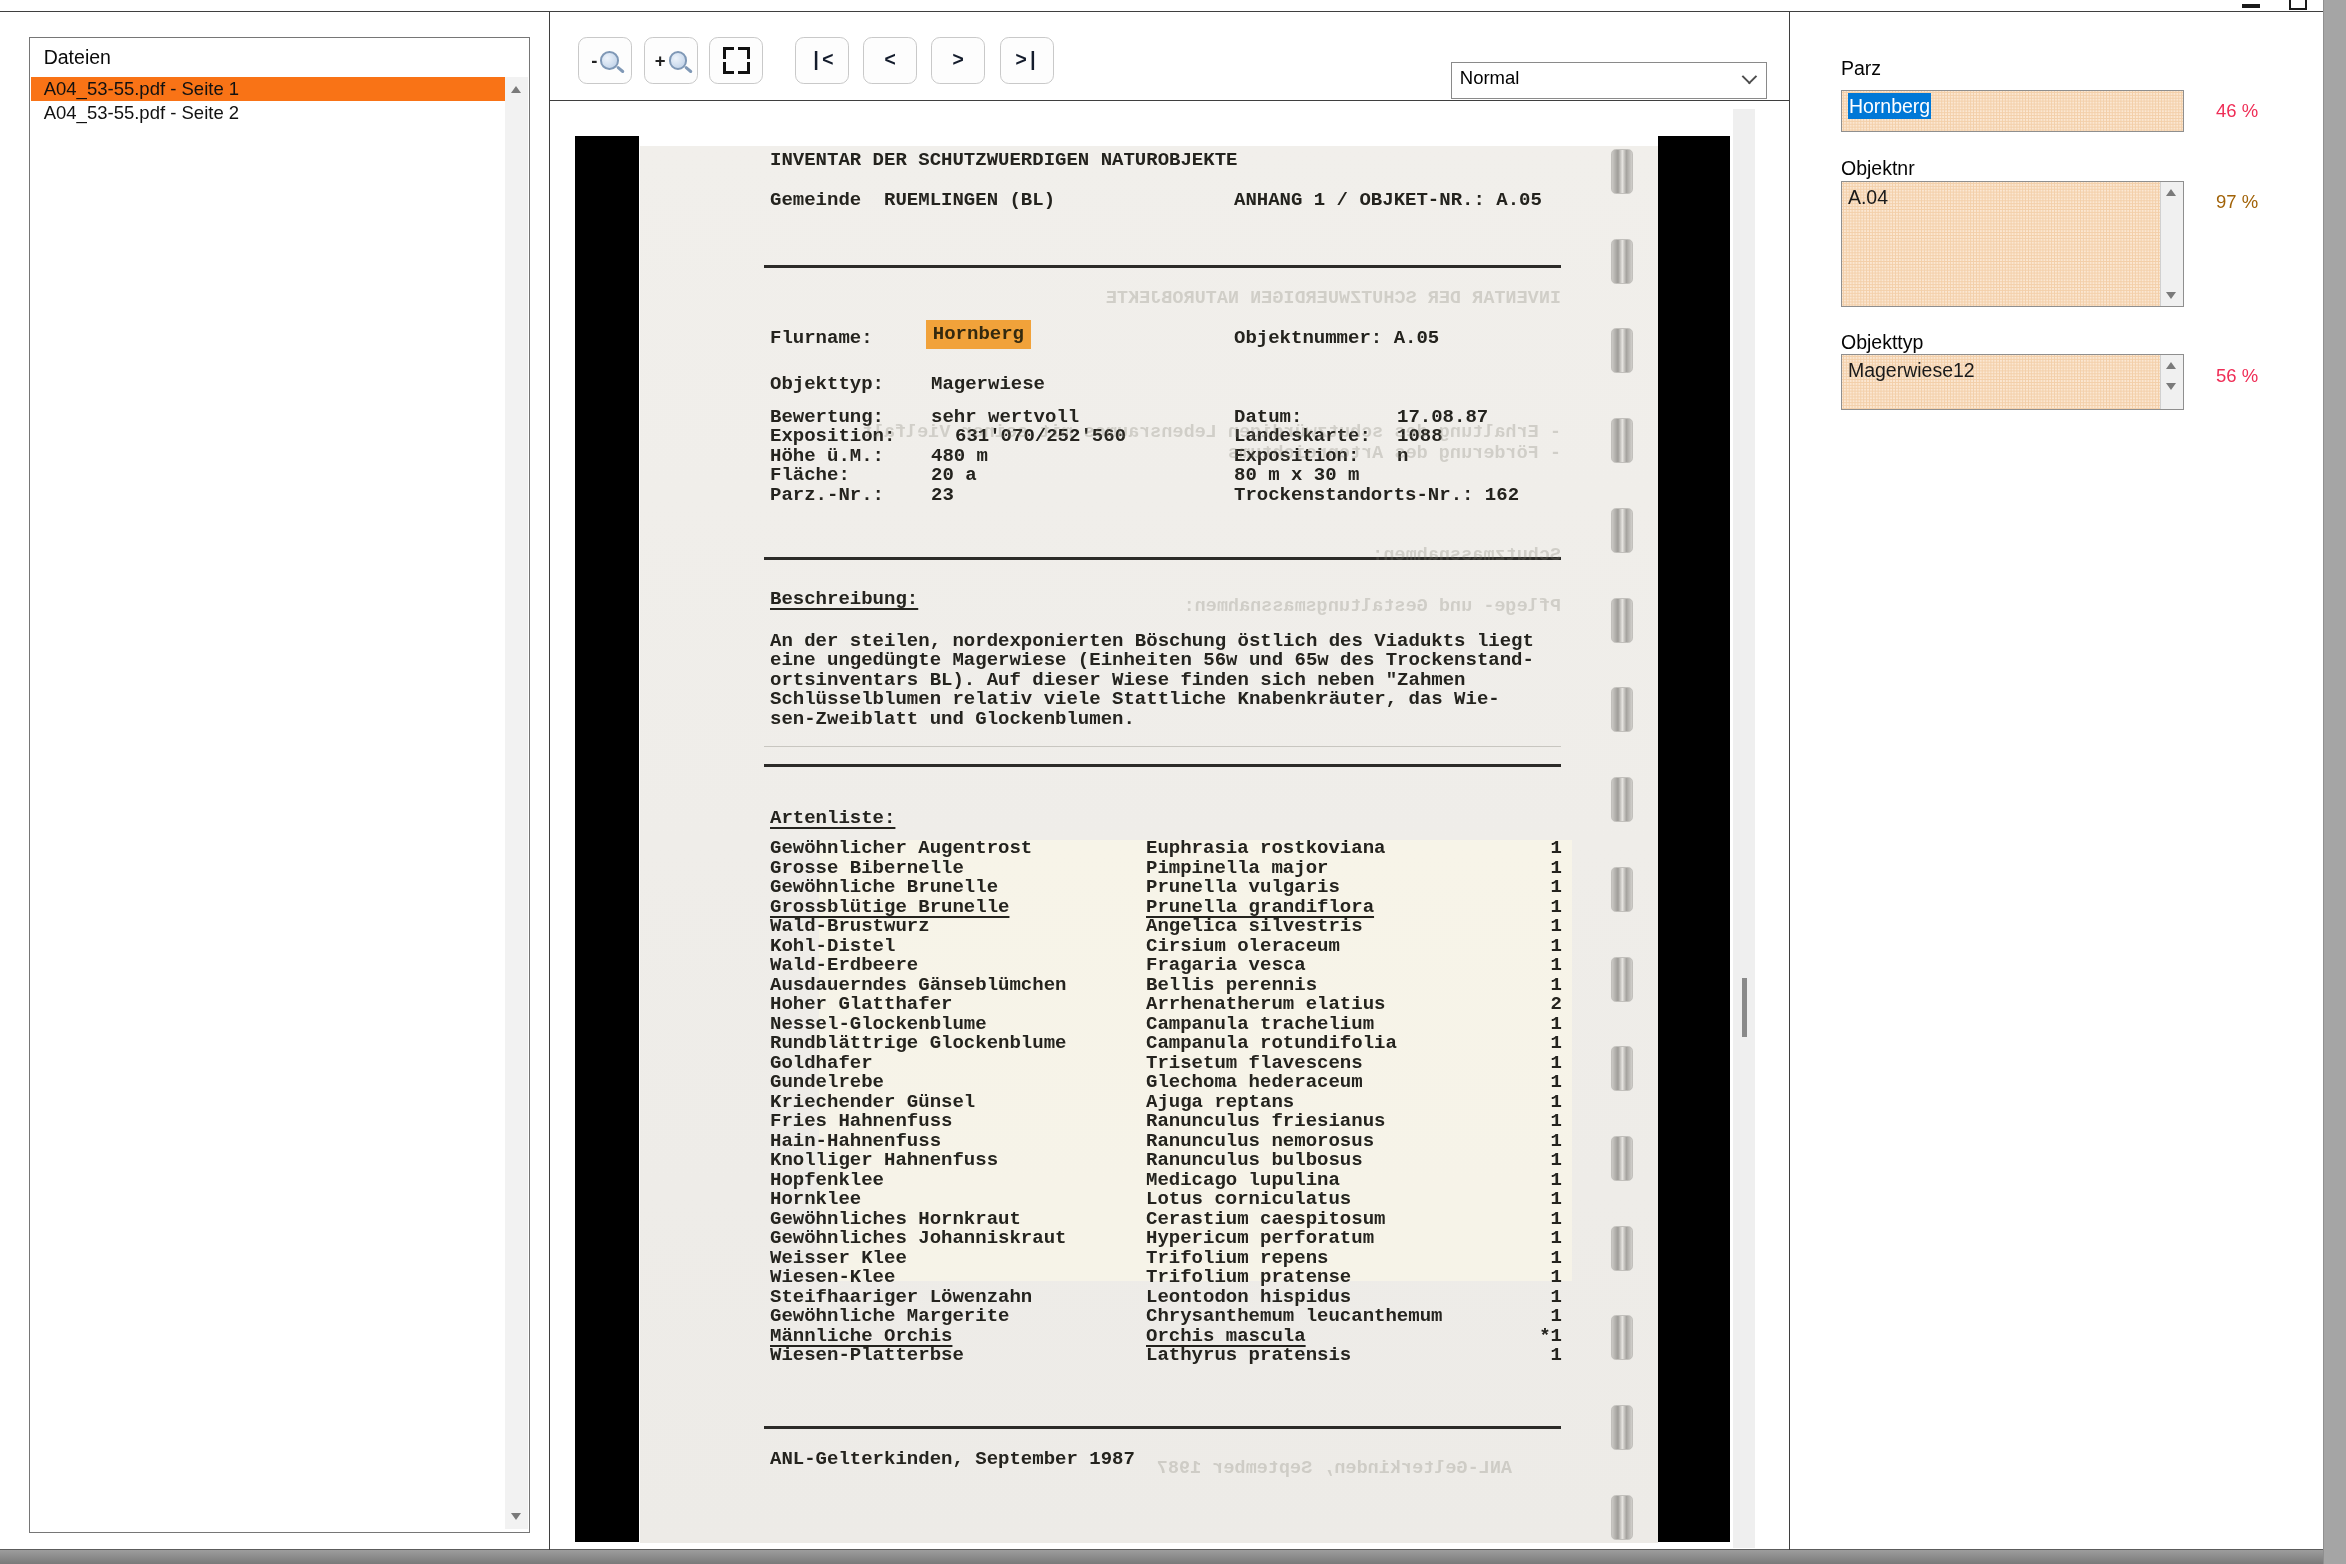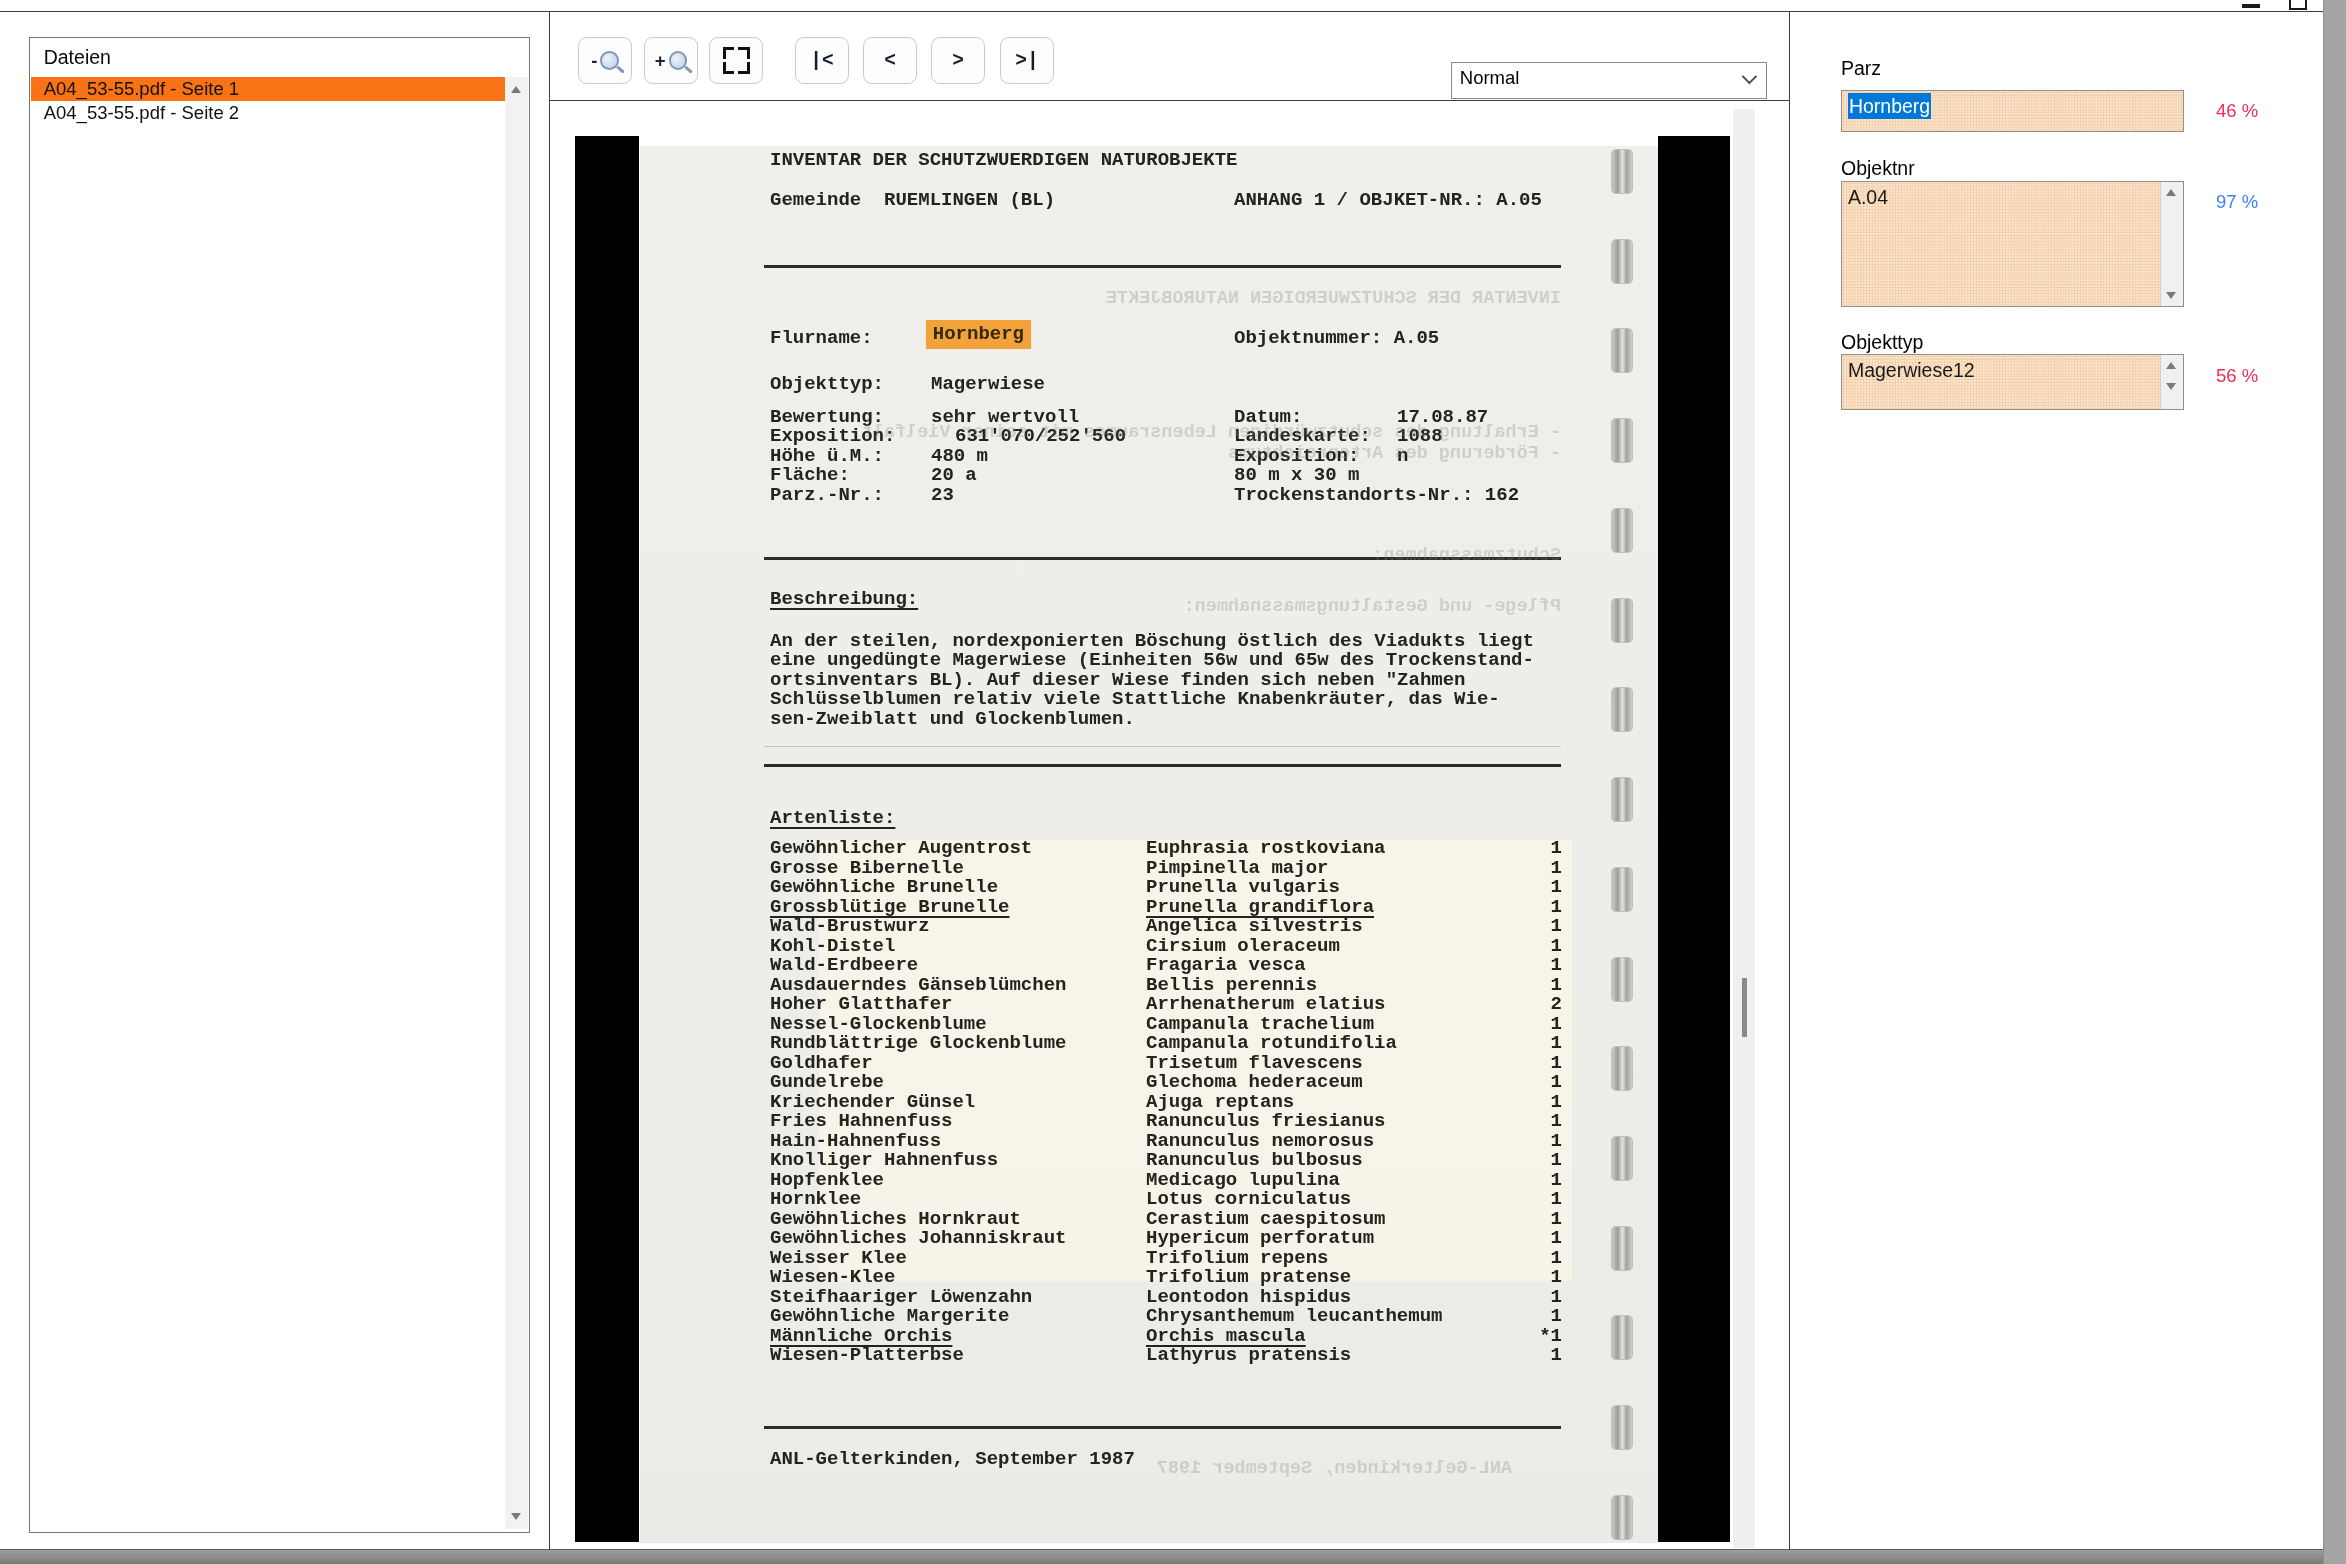--- a/index.html
+++ b/index.html
@@ -75,21 +75,21 @@
   
   .fld-label{position:absolute;font-size:19.5px;color:#050505;}
   .fld{position:absolute;left:1841px;width:343px;border:1px solid #8f8f8f;box-sizing:border-box;
        background-color:#fbe7d2;background-image:radial-gradient(#f3cfa9 1px,transparent 1px);background-size:2.9px 2.9px;
        font-size:19.5px;color:#1a1a1a;}
   .fld .txt{position:absolute;left:5.9px;top:3.9px;white-space:nowrap;}
   .fld .selected{background:#0078d7;color:#fff;padding:2px 1px;}
   .fld-scroll{position:absolute;right:0;top:0;width:22.4px;height:100%;background:#f0f0f0;border-left:1px solid #d0d0d0;}
   .conf{position:absolute;font-size:18.5px;}
   .conf.red{color:#ef2d56;}
-  .conf.green{color:#3b82f6;}
+  .conf.green{color:#a16207;}
 </style>
 </head>
 <body>
 
 <div class="stage">
 
   <div class="win-min"></div>
   <div class="win-max"></div>
   <div class="top-line"></div>
   <div class="right-scroll"></div>

